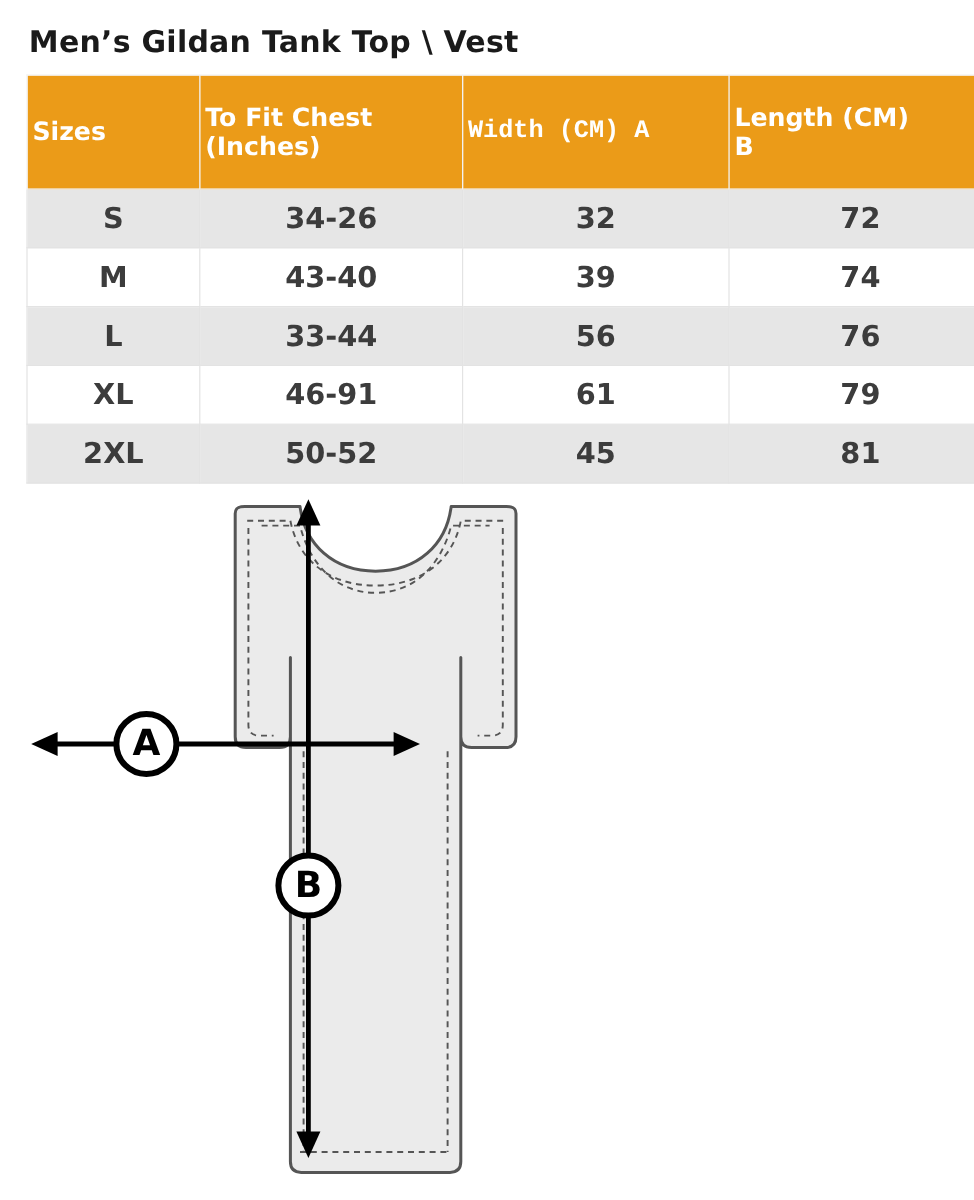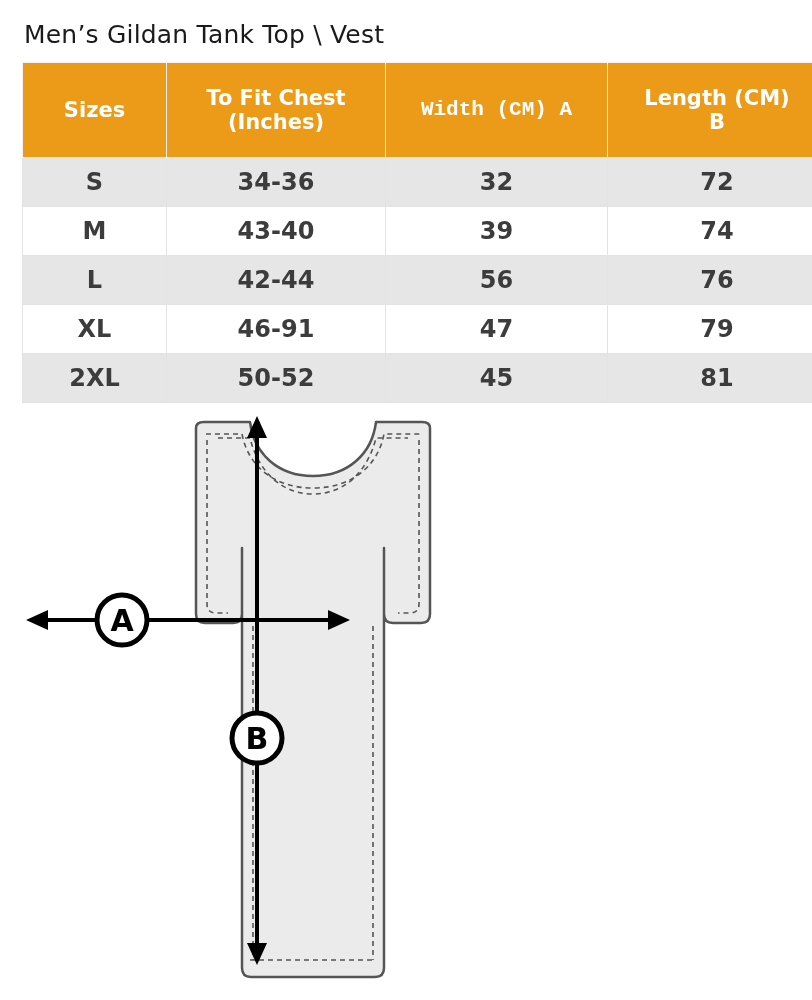--- a/index.html
+++ b/index.html
@@ -17,40 +17,40 @@
   .page {
     position: relative;
     width: 812px;
     height: 1000px;
   }
   .title {
     position: absolute;
     left: 24px;
     top: 20px;
     font-size: 25px;
-    font-weight: normal;
+    font-weight: bold;
     letter-spacing: 0.2px;
     color: #1a1a1a;
     white-space: nowrap;
   }
   table.size-table {
     position: absolute;
     left: 22px;
     top: 62px;
     width: 768px;
     border-collapse: collapse;
     table-layout: fixed;
   }
   table.size-table th {
     background: #eb9b18;
     color: #ffffff;
     font-size: 21px;
     font-weight: bold;
     height: 90px;
-    text-align: center;
+    text-align: left;
     vertical-align: middle;
     border: 1px solid #f2f2f2;
     padding: 2px 4px;
     line-height: 1.15;
   }
   table.size-table td {
     font-size: 24px;
     font-weight: bold;
     color: #3c3c3c;
     text-align: center;
@@ -104,40 +104,40 @@
         </th>
         <th class="col-length">
           <div>Length  (CM)</div>
           <div>B</div>
         </th>
       </tr>
     </thead>
     <tbody>
       <tr class="shaded">
         <td>S</td>
-        <td>34-36</td>
+        <td>34-26</td>
         <td>32</td>
         <td>72</td>
       </tr>
       <tr class="plain">
         <td>M</td>
         <td>43-40</td>
         <td>39</td>
         <td>74</td>
       </tr>
       <tr class="shaded">
         <td>L</td>
-        <td>42-44</td>
+        <td>33-44</td>
         <td>56</td>
         <td>76</td>
       </tr>
       <tr class="plain">
         <td>XL</td>
         <td>46-91</td>
-        <td>47</td>
+        <td>61</td>
         <td>79</td>
       </tr>
       <tr class="shaded">
         <td>2XL</td>
         <td>50-52</td>
         <td>45</td>
         <td>81</td>
       </tr>
     </tbody>
   </table>

